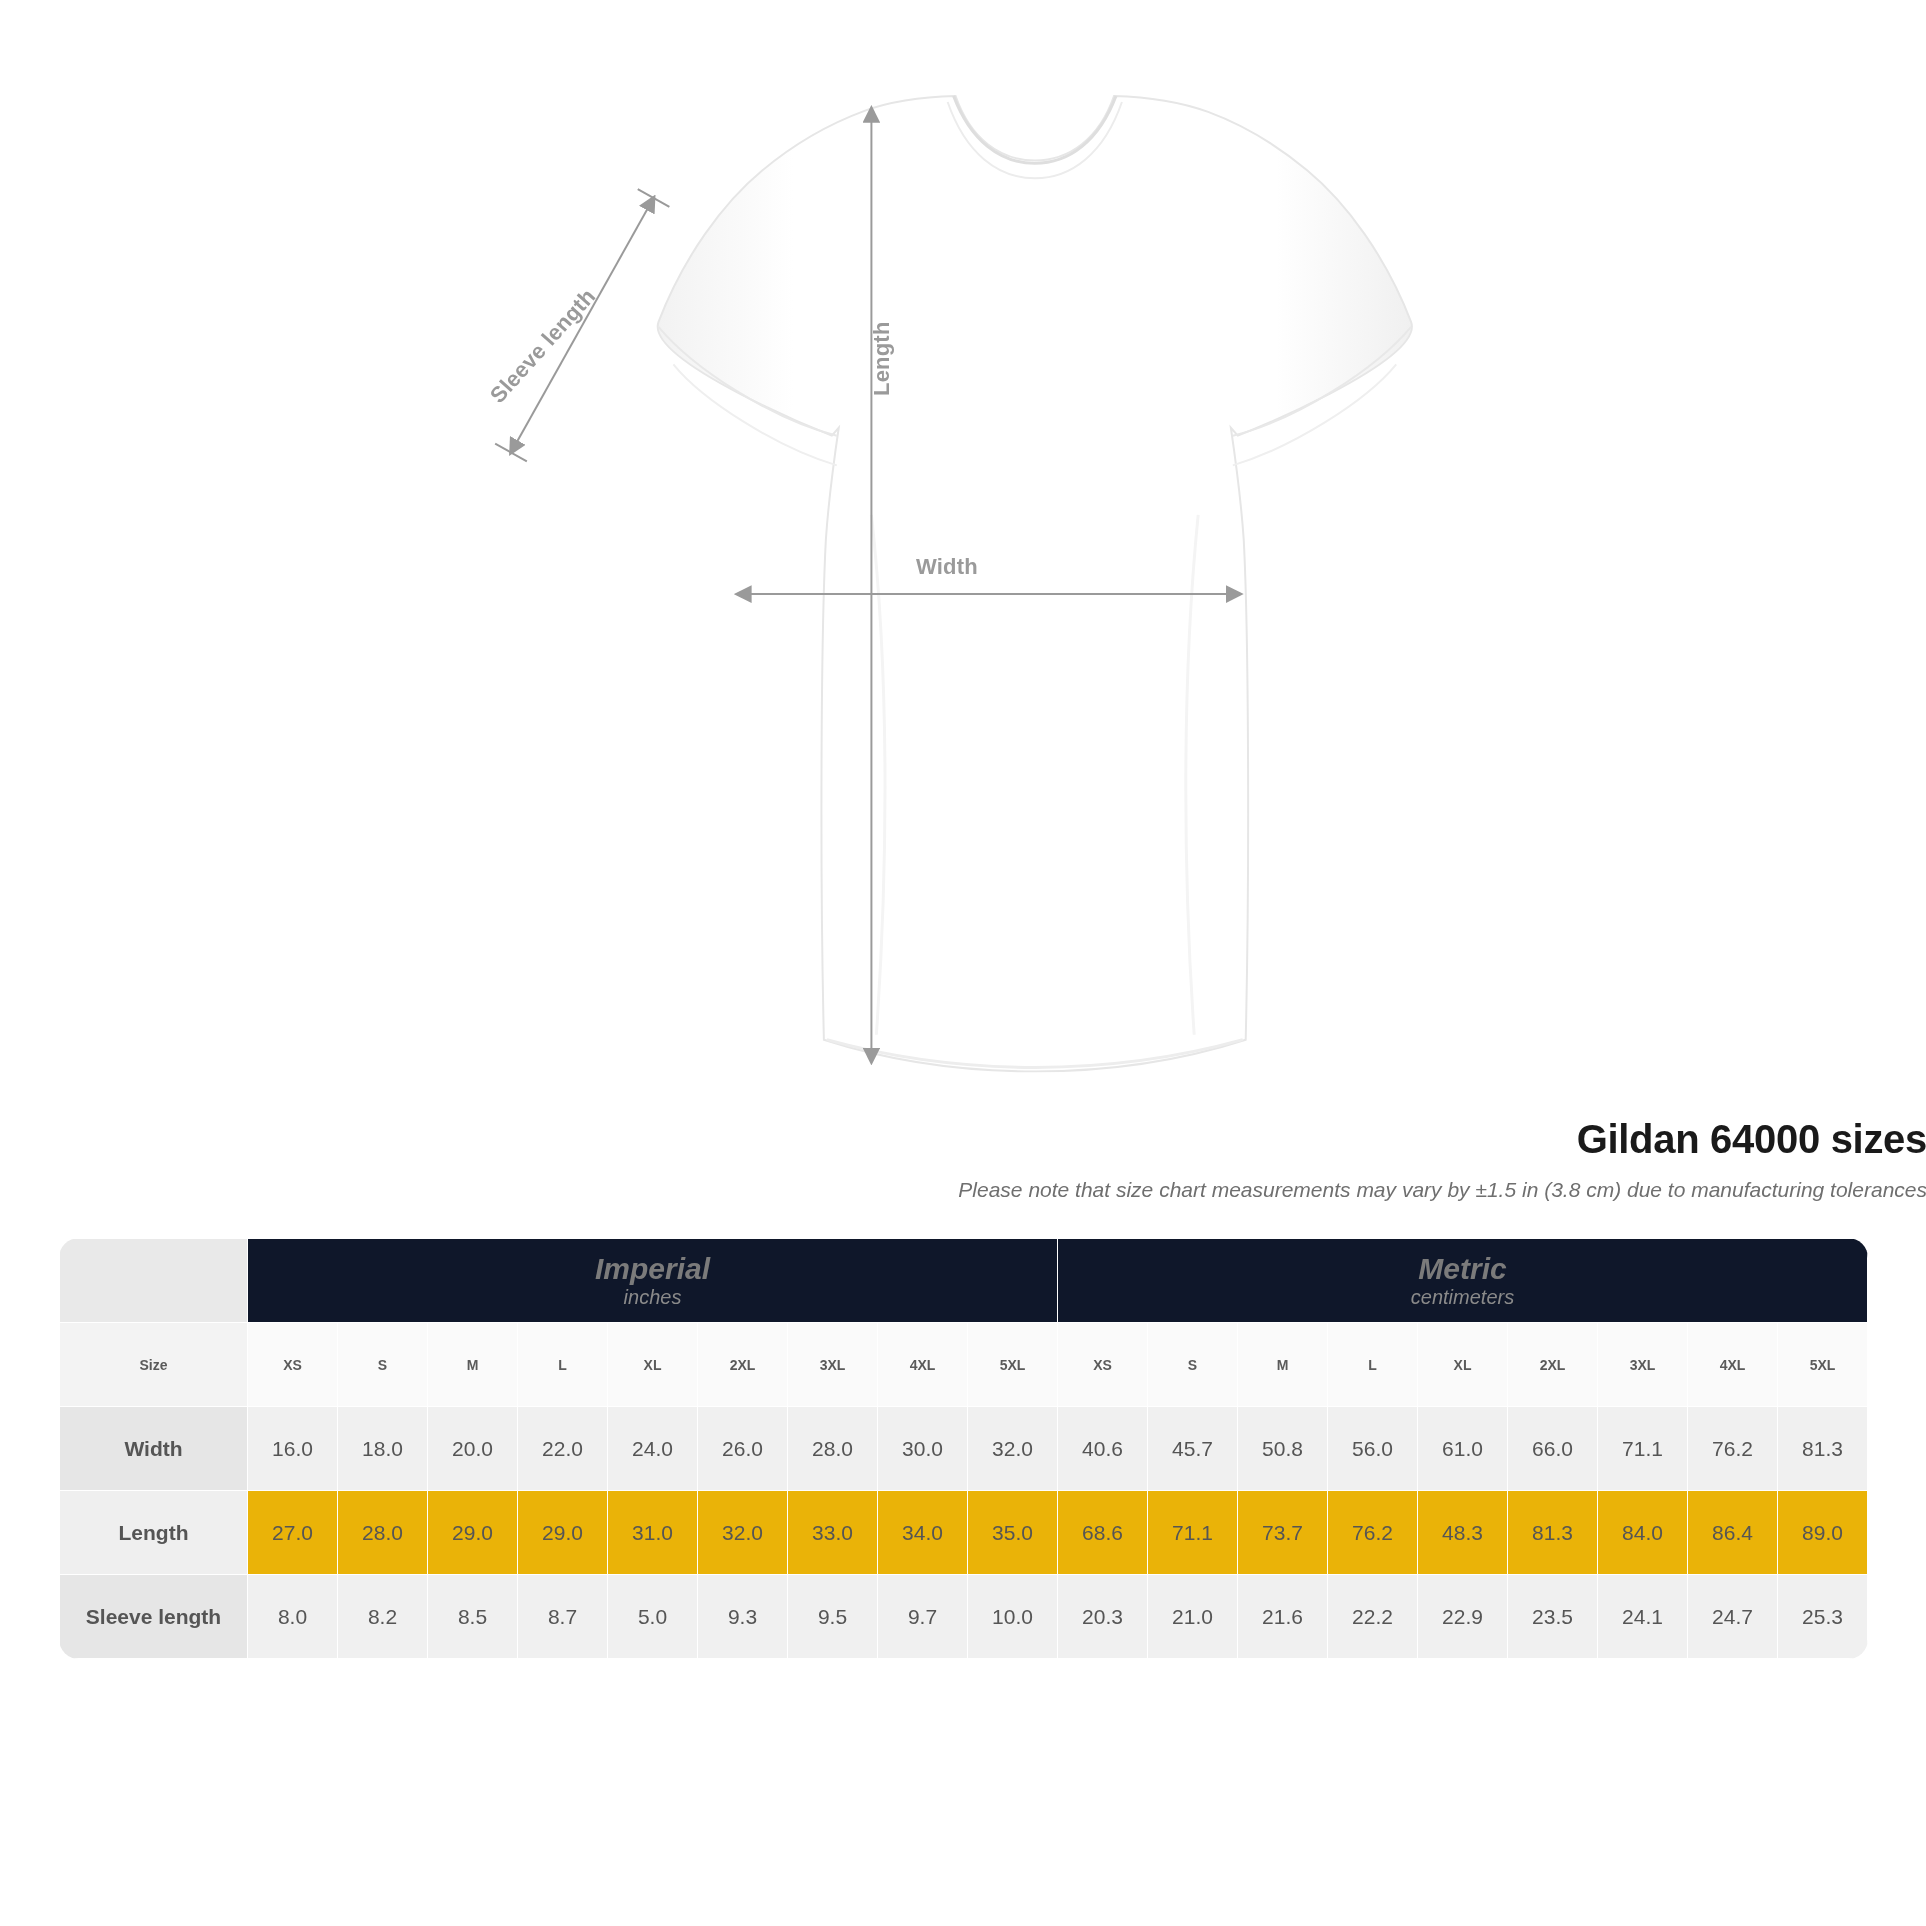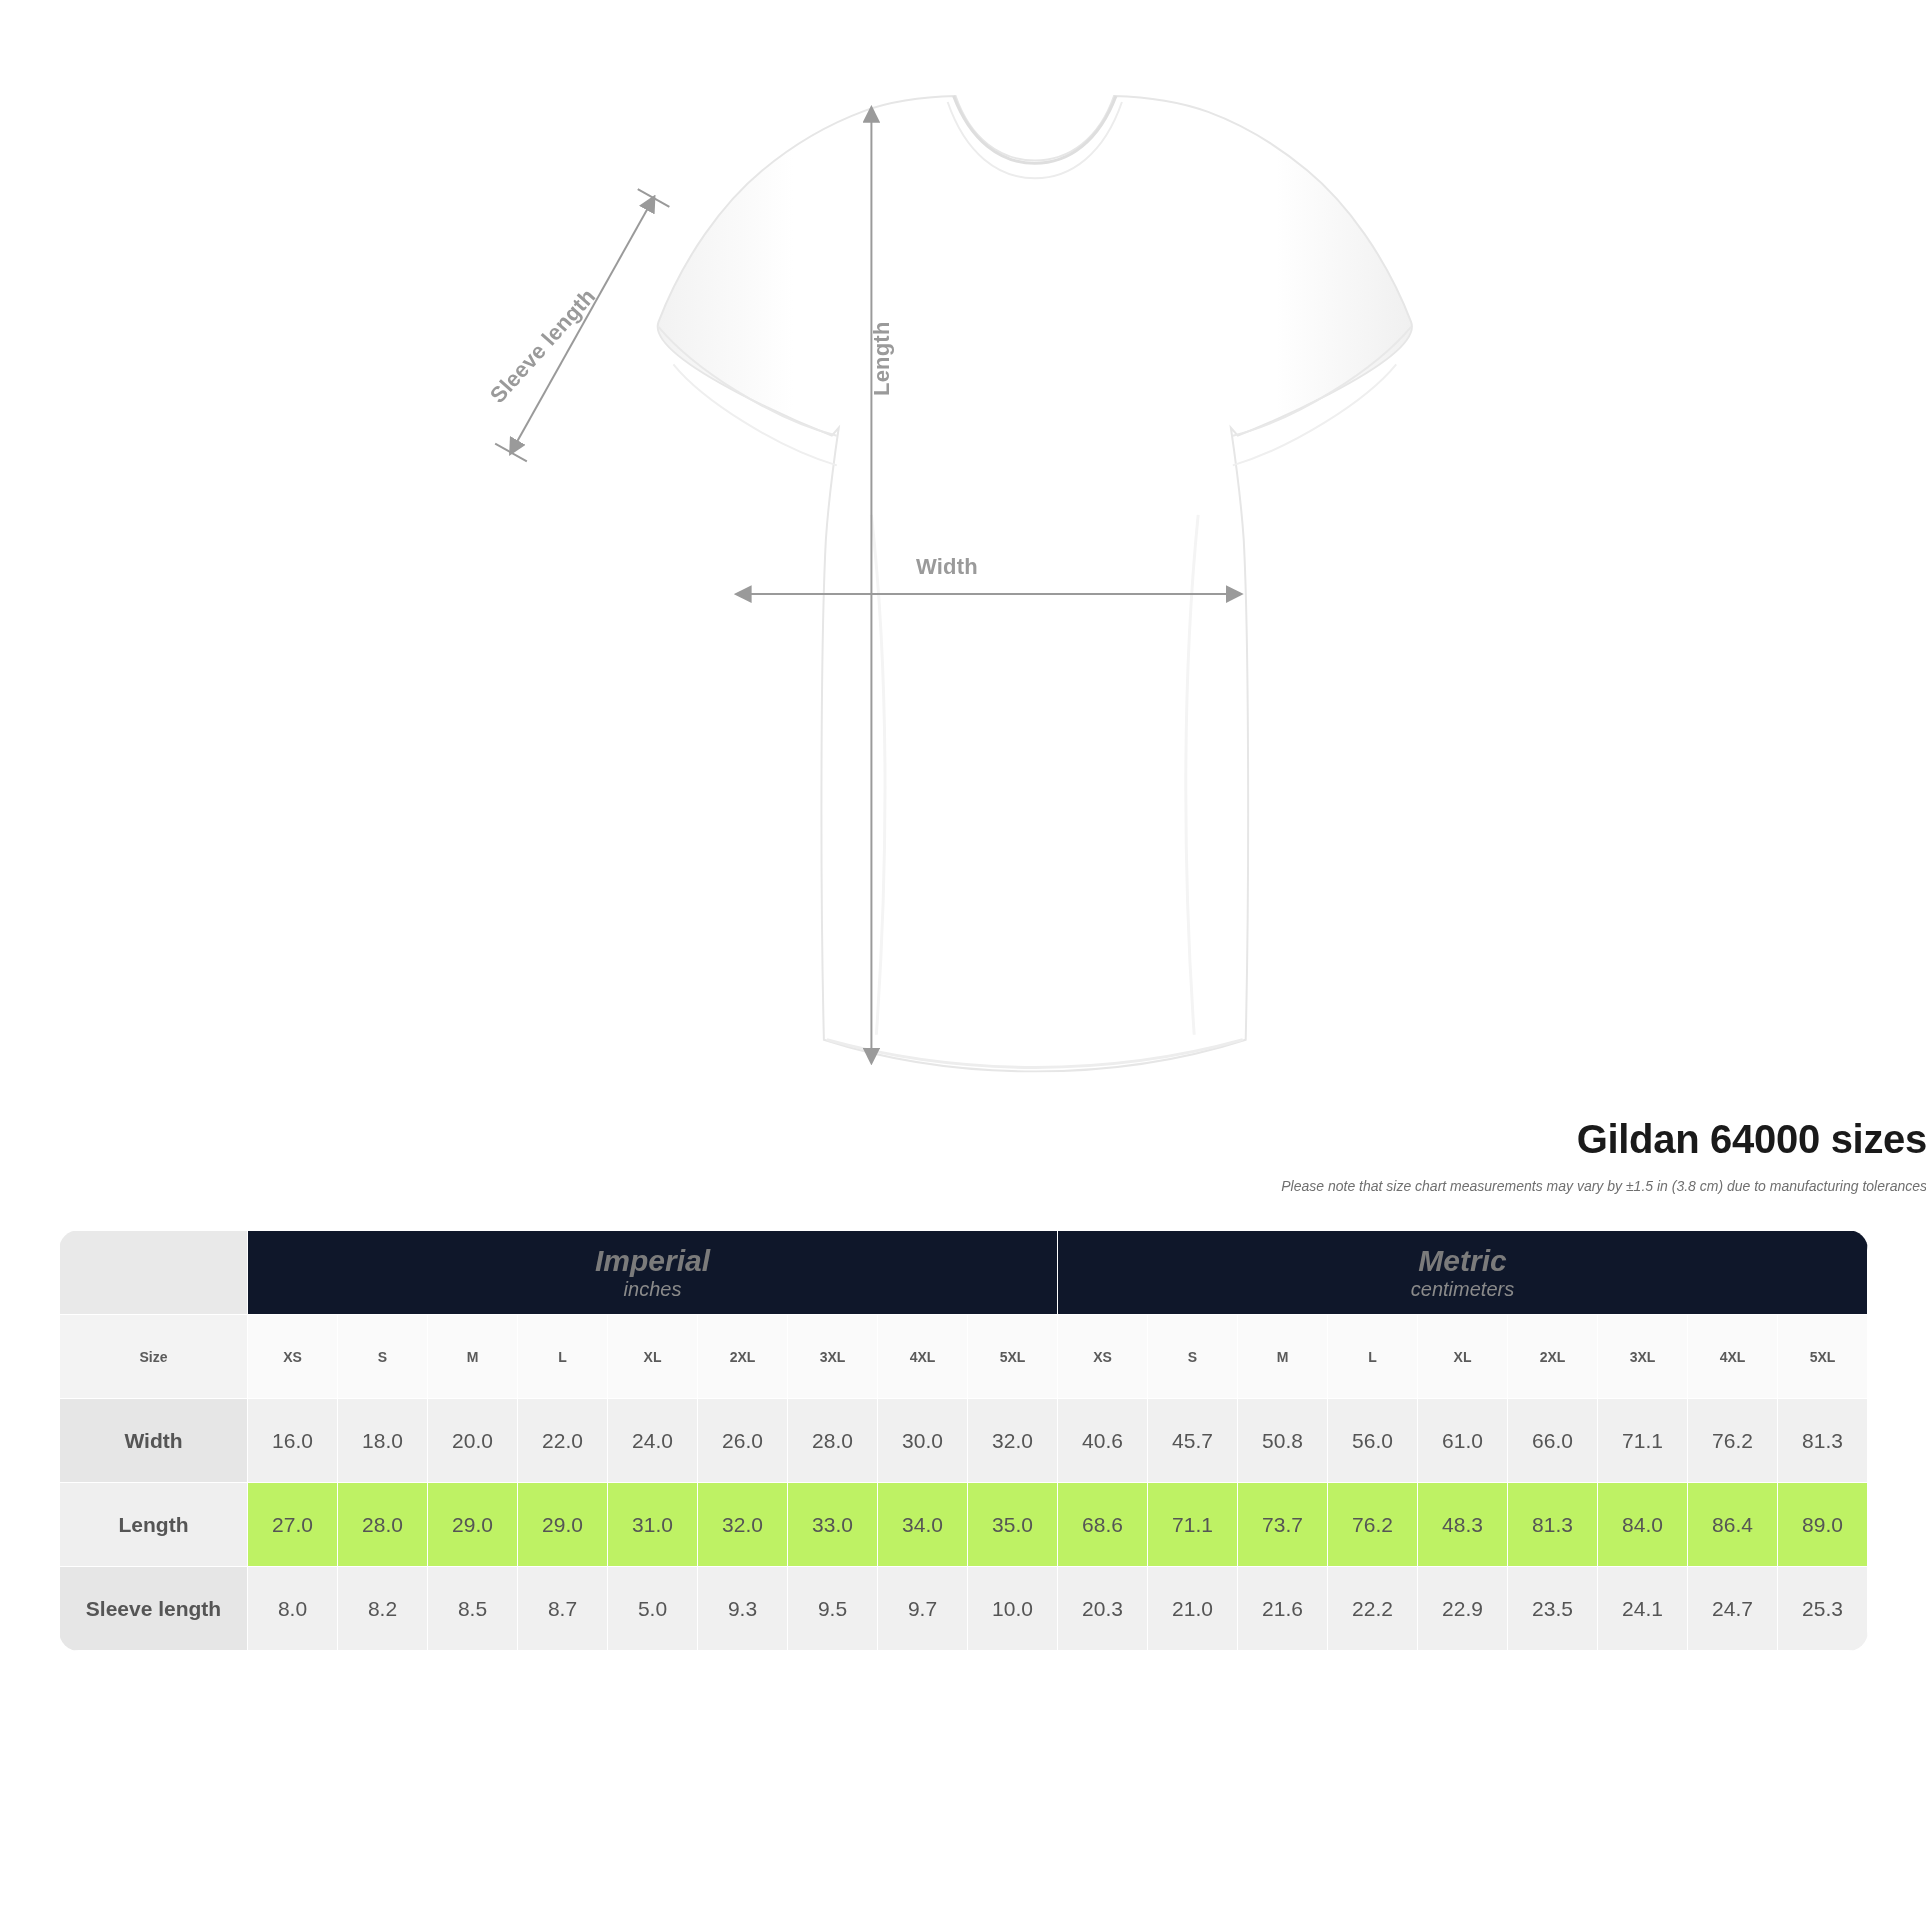--- a/index.html
+++ b/index.html
@@ -63,21 +63,21 @@
     text-align: right;
     margin-top: 8px;
   }
   .chart-title {
     font-size: 40px;
     font-weight: bold;
     color: #1a1a1a;
     letter-spacing: -0.3px;
   }
   .chart-note {
-    font-size: 14px;
+    font-size: 21px;
     font-style: italic;
     color: #6f6f6f;
     margin-top: 16px;
   }
 
   
   .table-wrap {
     margin: 36px 59px 0 59px;
     border-radius: 20px;
     overflow: hidden;
@@ -123,21 +123,21 @@
   tr.header-row td.row-head {
     background: #f3f3f3;
   }
   td.row-head {
     background: #ededed;
     font-weight: bold;
     color: #555;
     font-size: 23px;
   }
   tr.band-a td { background: #f0f0f0; }
-  tr.band-b td { background: #bef264; }
+  tr.band-b td { background: #eab308; }
   tr.band-a td.row-head { background: #e6e6e6; }
   tr.band-b td.row-head { background: #efefef; }
   .first-col { width: 188px; }
 </style>
 </head>
 <body>
 
 <div class="page">
 
   <div class="illustration">

